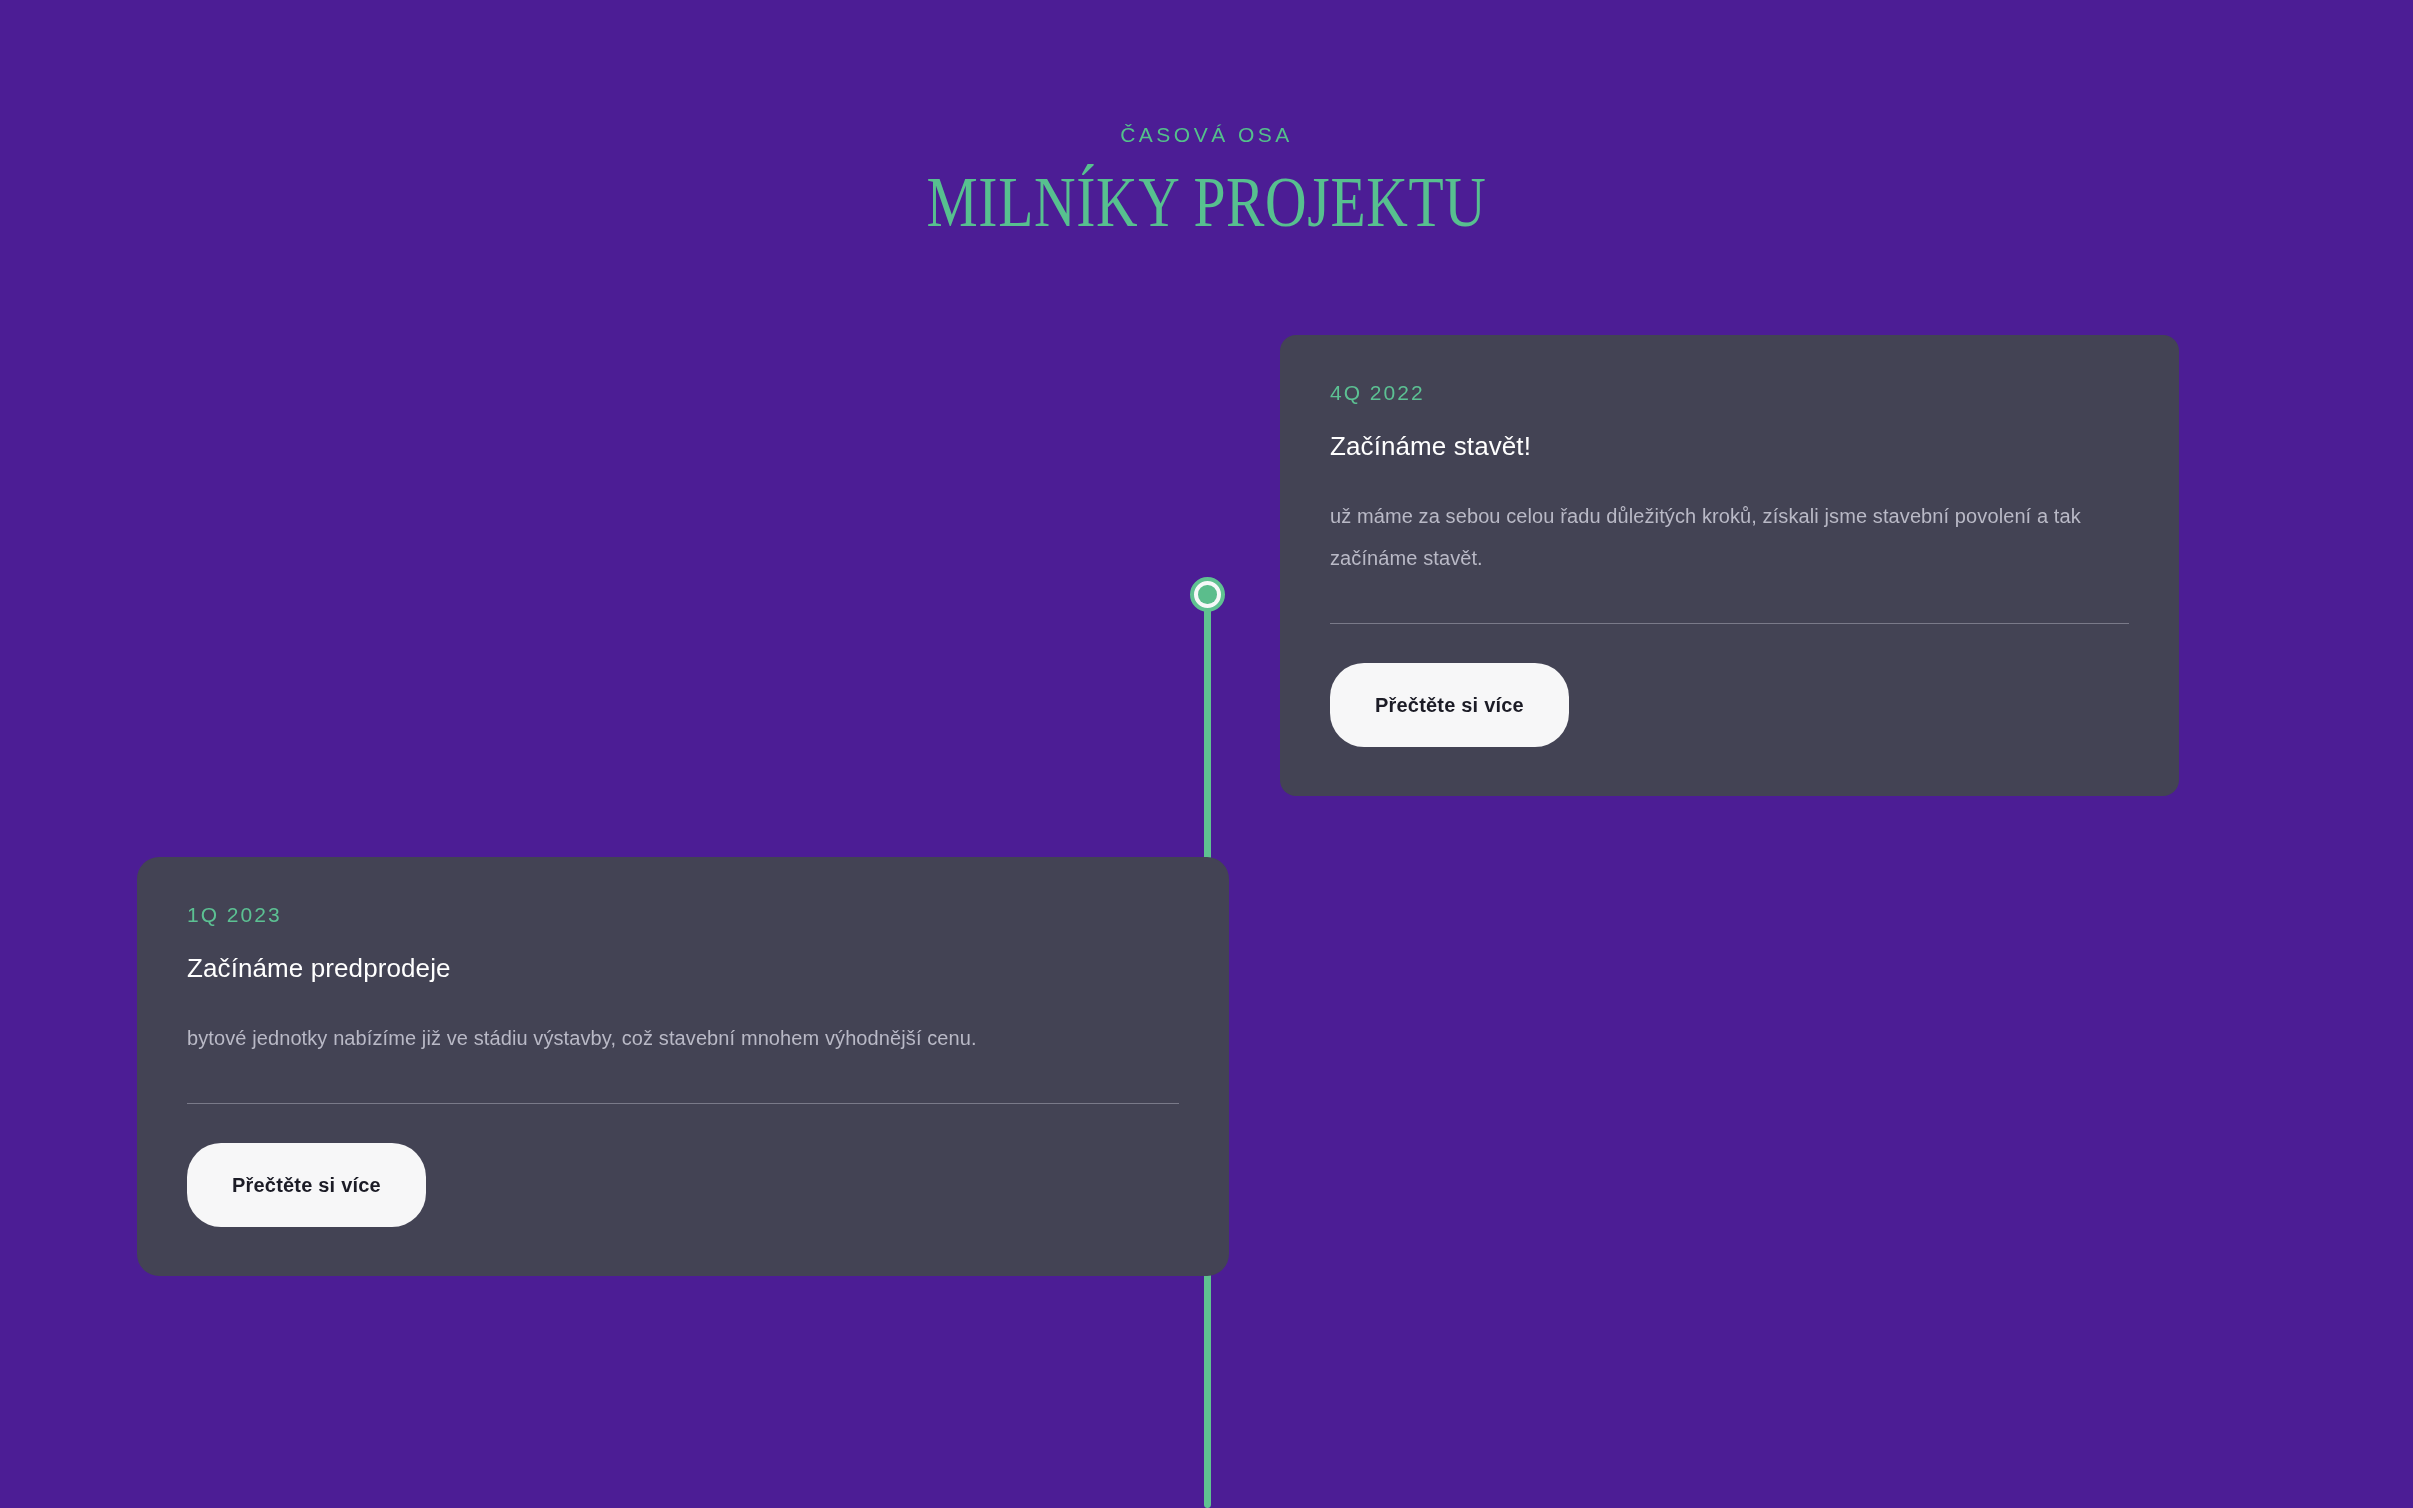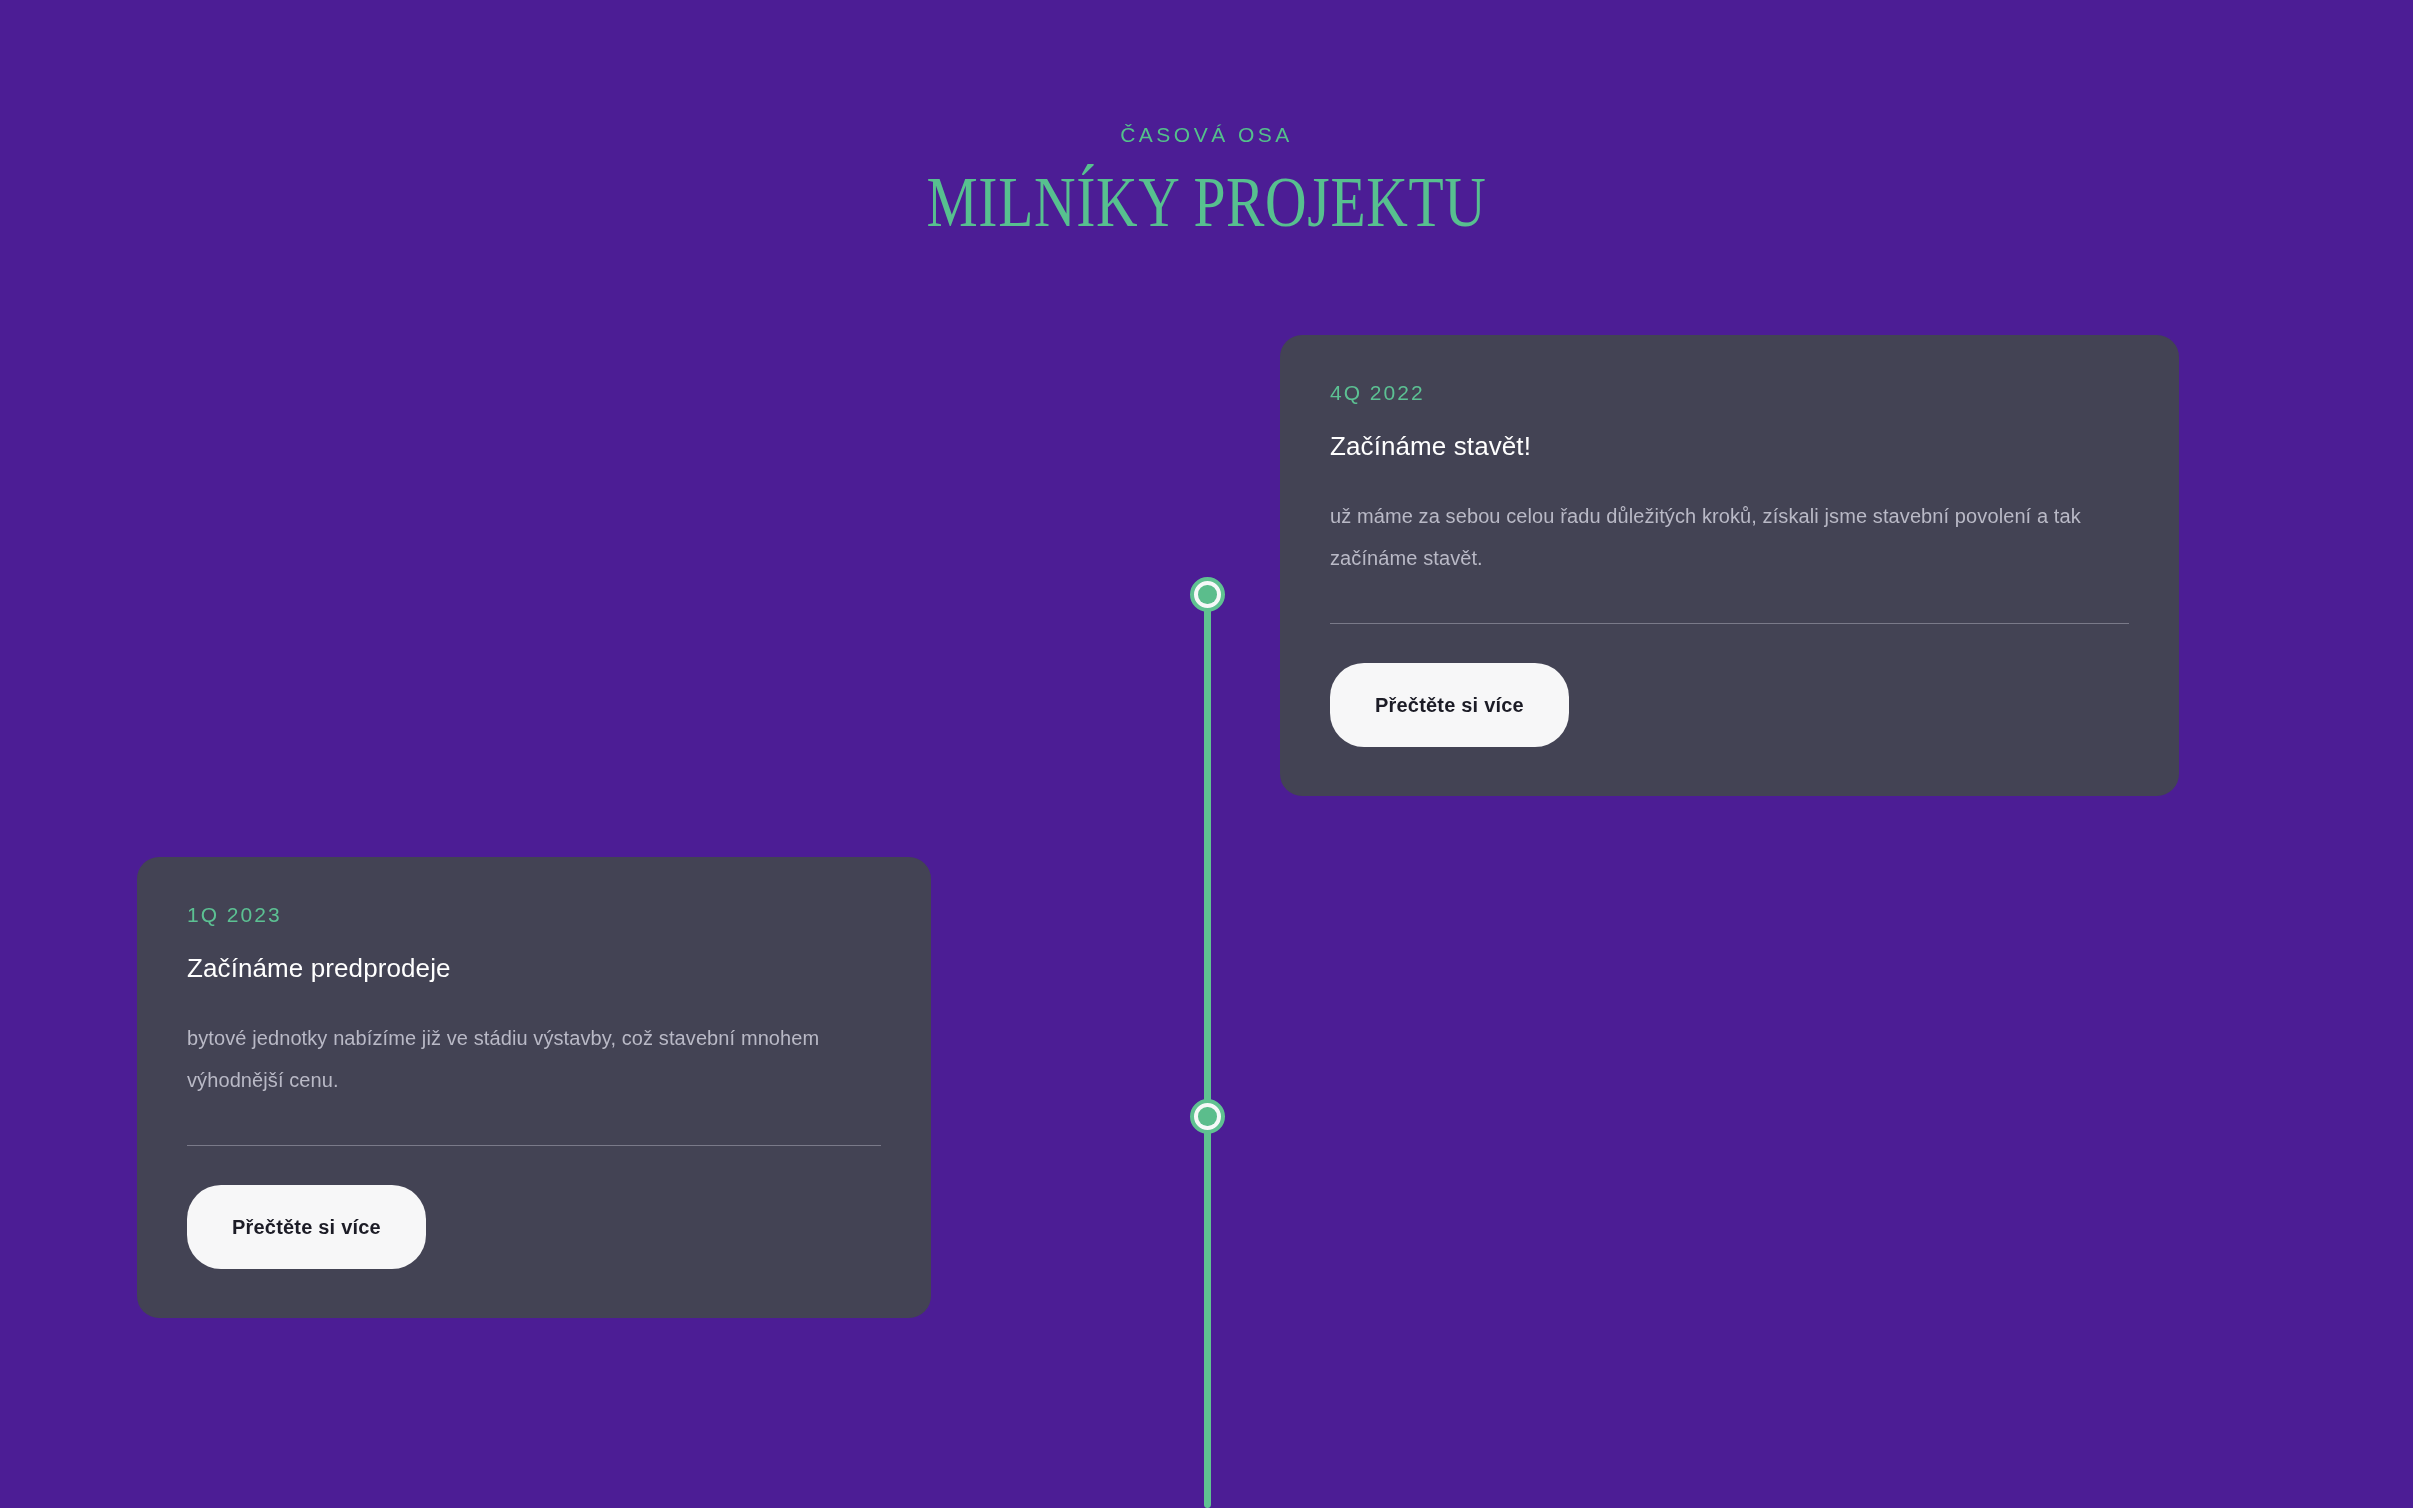--- a/index.html
+++ b/index.html
@@ -99,26 +99,27 @@
     position: absolute;
     background: #434354;
     border-radius: 22px;
     padding: 47px 50px 49px 50px;
   }
 
   .card-right {
     left: 1280px;
     top: 335px;
     width: 899px;
+    border-radius: 16px;
   }
 
   .card-left {
     left: 137px;
     top: 857px;
-    width: 794px;
+    width: 1092px;
   }
 
   .card-period {
     font-size: 21px;
     font-weight: 400;
     letter-spacing: 2px;
     color: #5cc193;
     line-height: 1;
     margin-bottom: 27px;
   }

